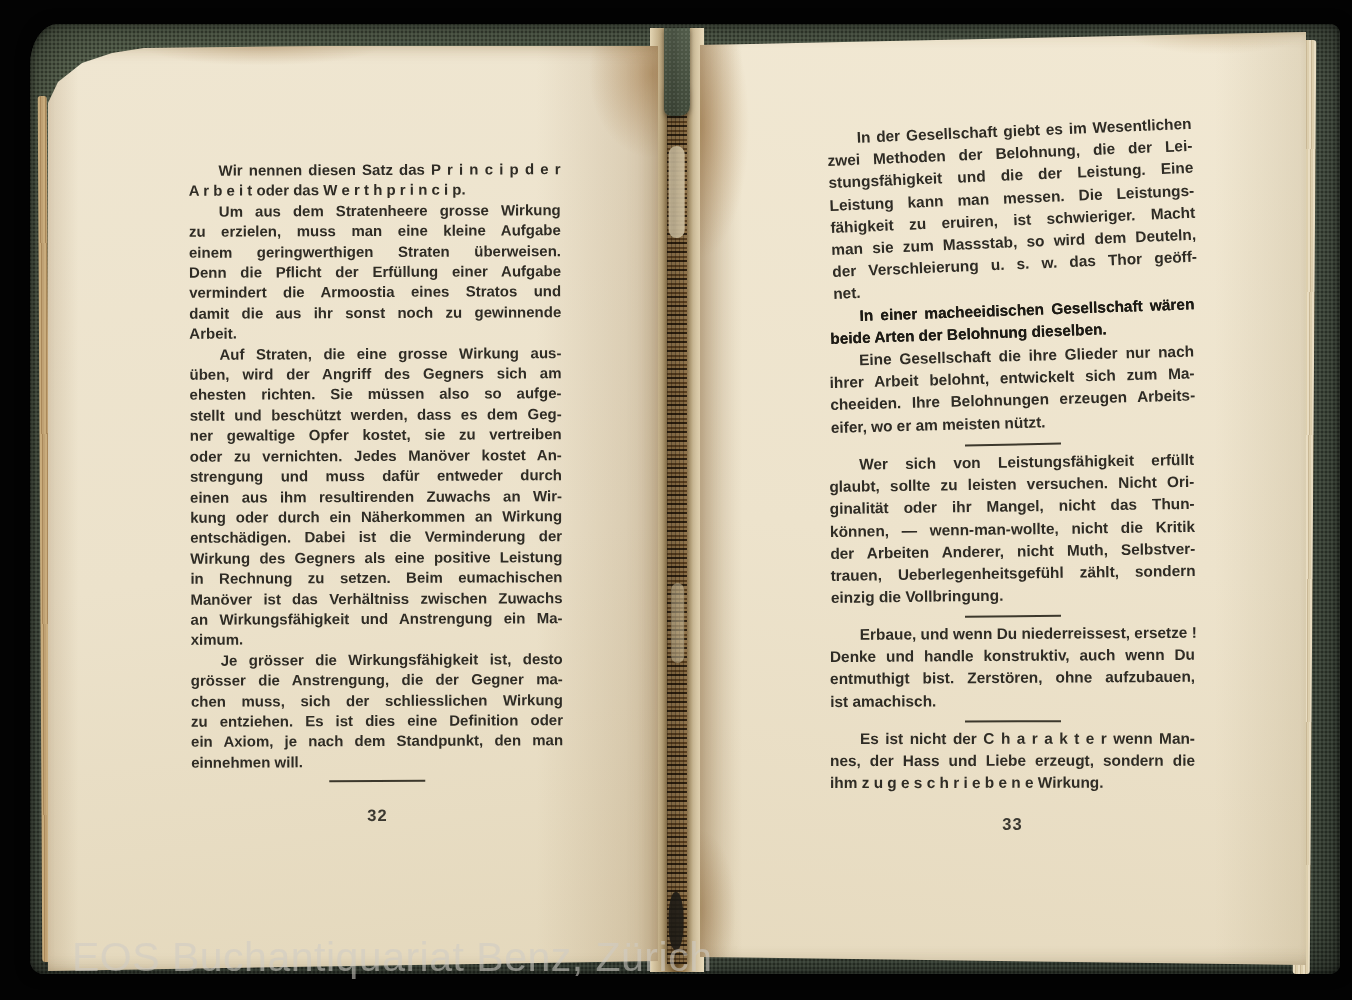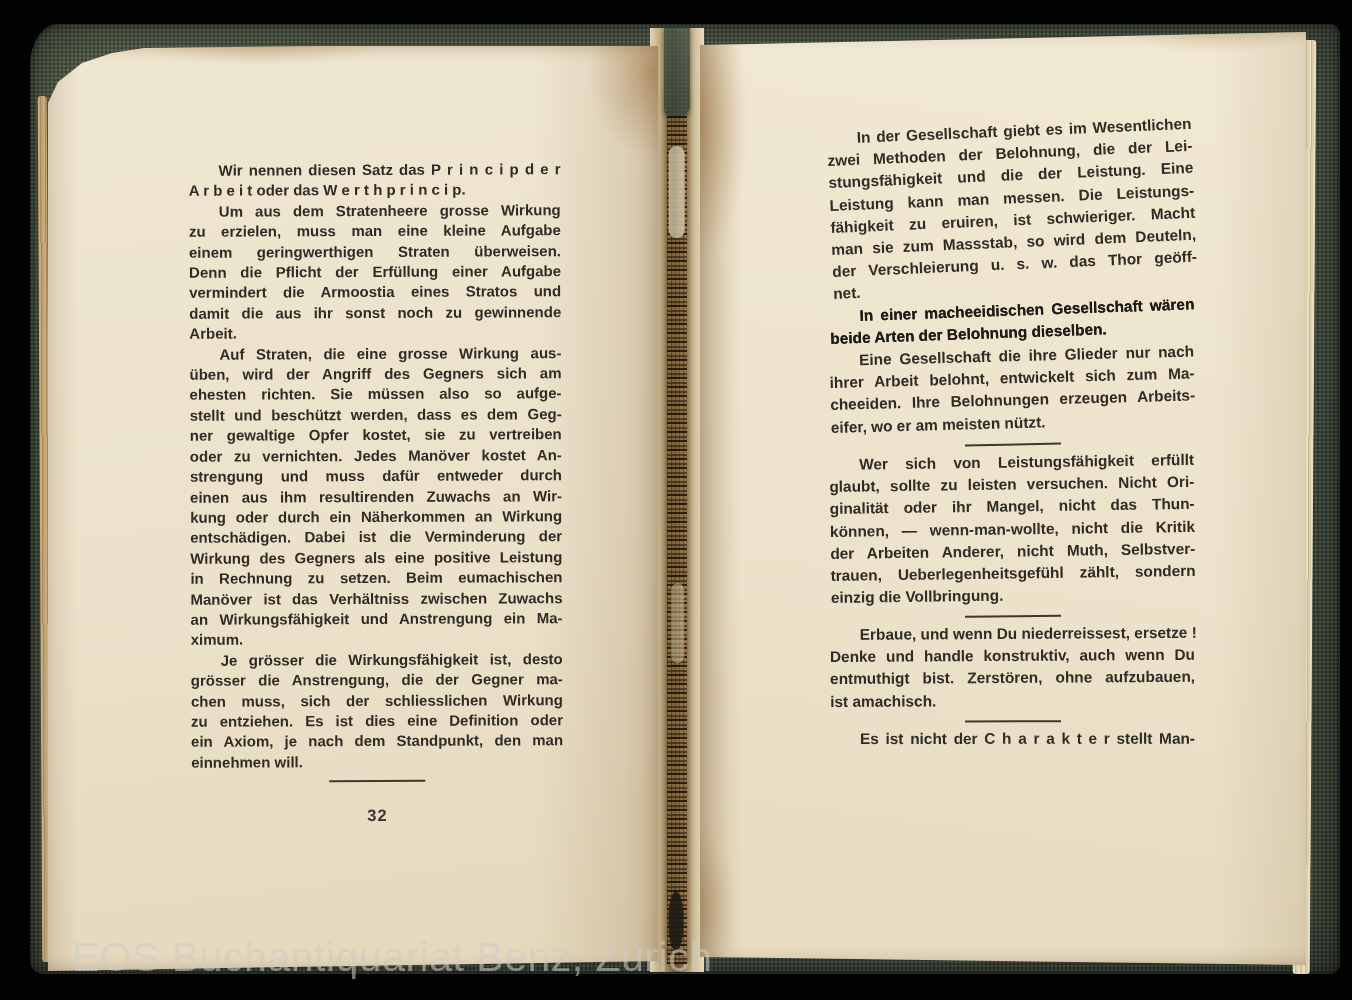--- a/index.html
+++ b/index.html
@@ -229,20 +229,23 @@
           <div class="block para">
             <div class="line">Erbaue, und wenn Du niederreissest, ersetze !</div>
             <div class="line">Denke und handle konstruktiv, auch wenn Du</div>
             <div class="line">entmuthigt bist. Zerstören, ohne aufzubauen,</div>
             <div class="line last">ist amachisch.</div>
           </div>
           <div class="block rule-wrap">
             <div class="rule"></div>
           </div>
           <div class="block para">
-            <div class="line">Es ist nicht der C h a r a k t e r stellt Man-</div>
-          </div>
+            <div class="line">Es ist nicht der C h a r a k t e r wenn Man-</div>
+            <div class="line">nes, der Hass und Liebe erzeugt, sondern die</div>
+            <div class="line last">ihm z u g e s c h r i e b e n e Wirkung.</div>
+          </div>
+          <div class="page-number">33</div>
         </div>
     </div>
   </div>
 
   <div class="watermark">EOS Buchantiquariat Benz, Zürich</div>
 </div>
 
 </body></html>

